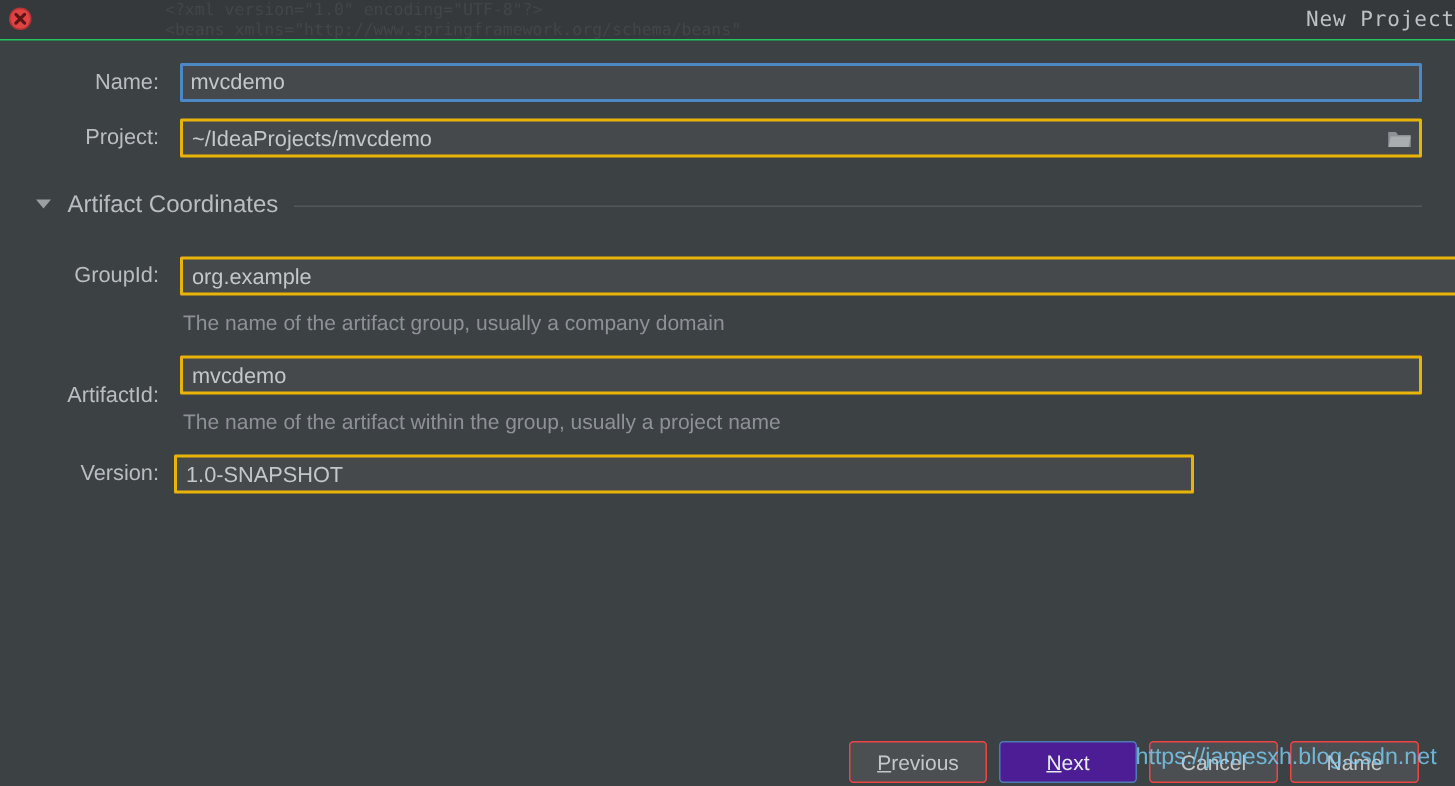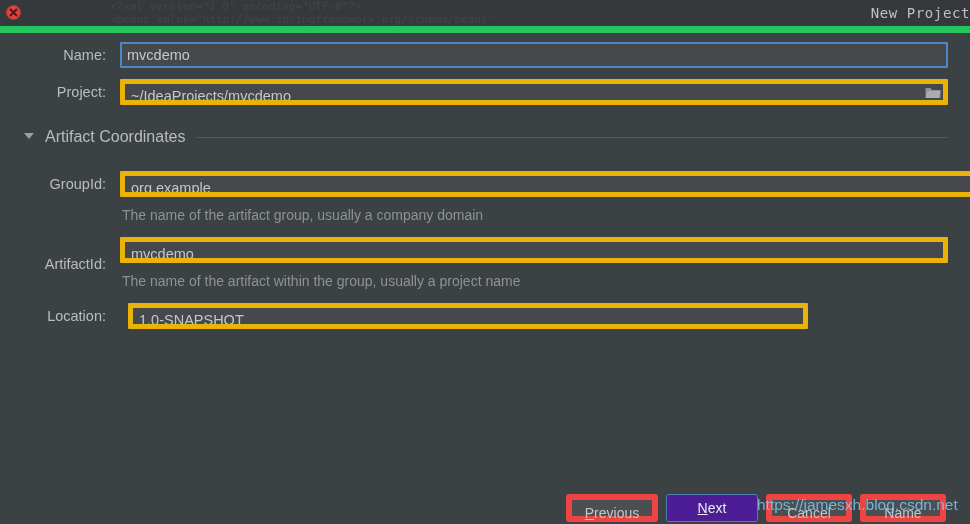--- a/index.html
+++ b/index.html
@@ -23,21 +23,21 @@
     box-sizing: border-box;
   }
 
   
   .titlebar {
     position: absolute;
     left: 0; top: 0;
     width: 970px;
     height: 26px;
     background: #36393b;
-    border-bottom: 7px solid #22c55e;
+    border-bottom: 1px solid #22c55e;
   }
   .title-ghost {
     position: absolute;
     left: 110px; top: 0px;
     width: 720px;
     height: 26px;
     color: #4d5154;
     font-family: "DejaVu Sans Mono", monospace;
     font-size: 11px;
     line-height: 13px;
@@ -91,21 +91,21 @@
     text-align: right;
     white-space: nowrap;
     margin-left: 12px;
   }
 
   .field {
     position: absolute;
     height: 26px;
     box-sizing: border-box;
     background: #45494b;
-    border: 5px solid #eab308;
+    border: 2px solid #eab308;
     color: #c3c7ca;
     font-family: "Liberation Sans", sans-serif;
     font-size: 14.5px;
     line-height: 24px;
     padding: 0 6px;
     outline: none;
     border-radius: 1px;
     overflow: hidden;
     white-space: nowrap;
   }
@@ -165,21 +165,21 @@
     line-height: 18px;
     white-space: nowrap;
   }
 
   
   .btn {
     position: absolute;
     height: 28px;
     box-sizing: border-box;
     background: #4b4f52;
-    border: 6px solid #ef4444;
+    border: 1px solid #ef4444;
     border-radius: 3px;
     color: #c3c7ca;
     font-family: "Liberation Sans", sans-serif;
     font-size: 14px;
     line-height: 26px;
     text-align: center;
     cursor: pointer;
     padding: 0;
     white-space: nowrap;
   }
@@ -251,22 +251,22 @@
     </div>
     <div class="hint" style="left:122px; top:180px;">The name of the artifact group, usually a company domain</div>
 
     <div class="row" style="left:0; top:211px; width:970px;">
       <div class="lbl" style="left:0px; top:14px; width:94px;">ArtifactId:</div>
       <div class="field" style="left:120px; top:0; width:828px;">mvcdemo</div>
     </div>
     <div class="hint" style="left:122px; top:246px;">The name of the artifact within the group, usually a project name</div>
 
     <div class="row" style="left:0; top:277px; width:970px;">
-      <div class="lbl" style="left:0px; top:0; width:94px;">Location:</div>
-      <div class="field" style="left:128px; top:0; width:680px;">1.0-SNAPSHOT</div>
+      <div class="lbl" style="left:0px; top:0; width:94px;">Version:</div>
+      <div class="field" style="left:116px; top:0; width:680px;">1.0-SNAPSHOT</div>
     </div>
 
   </div>
 
   <div>
     <button class="btn" style="left:566px; top:494px; width:92px;">
       <u>P</u><span>revious</span>
     </button>
 
     <button class="btn primary" style="left:666px; top:494px; width:92px;">

